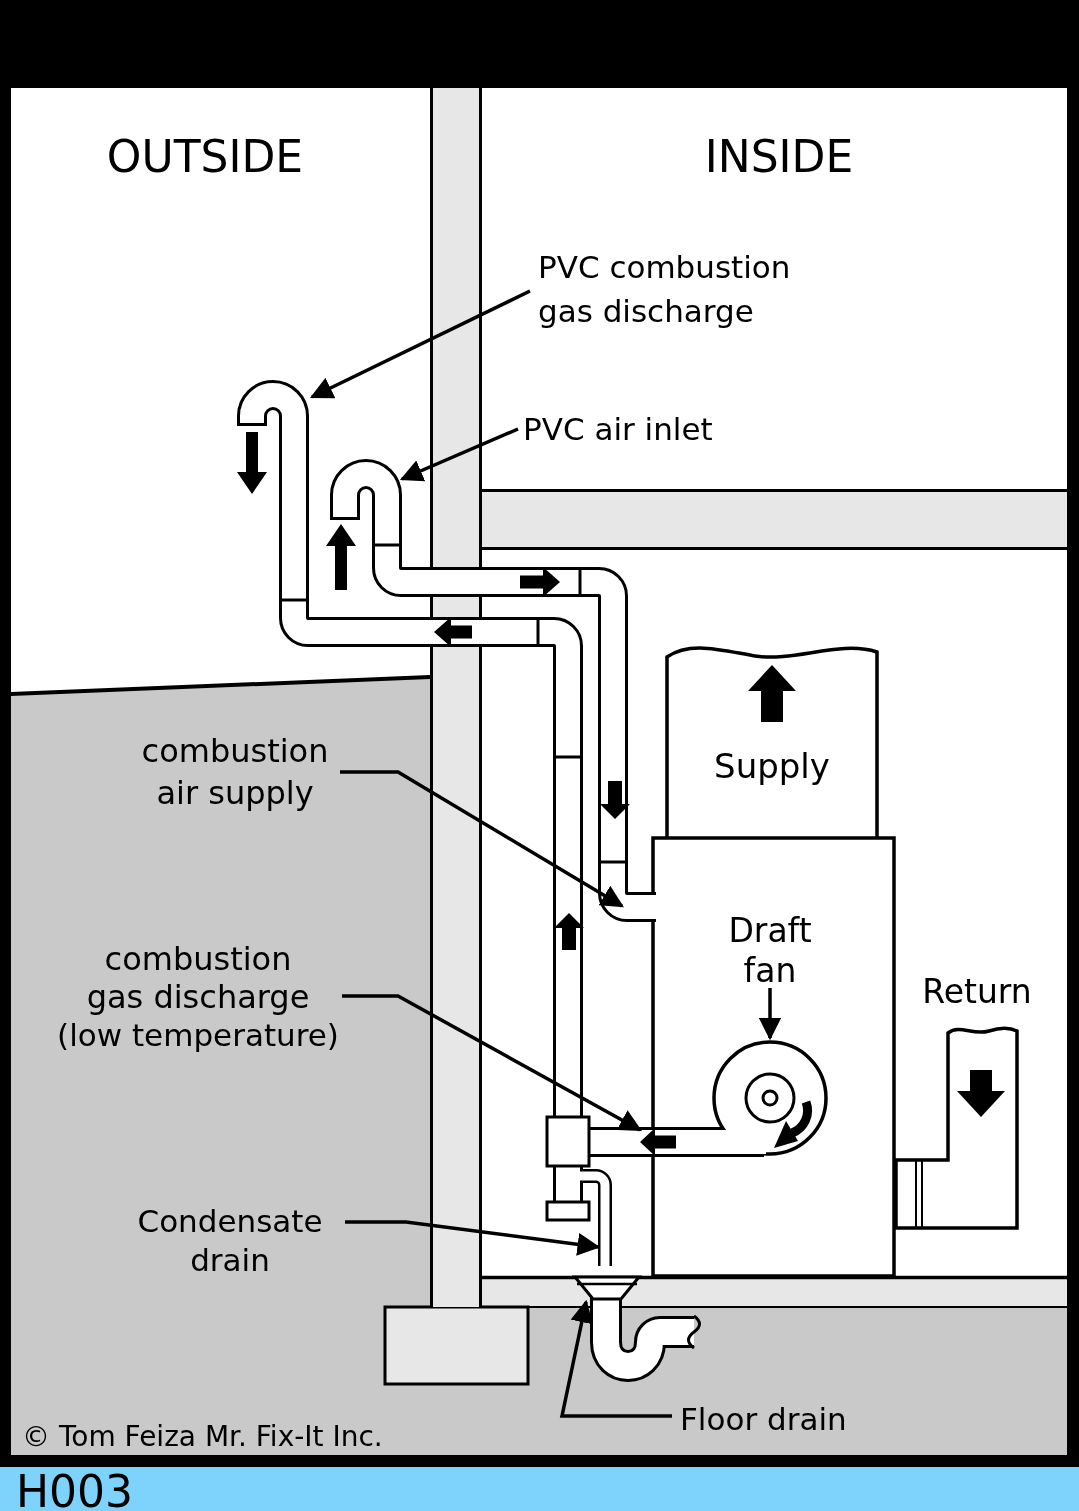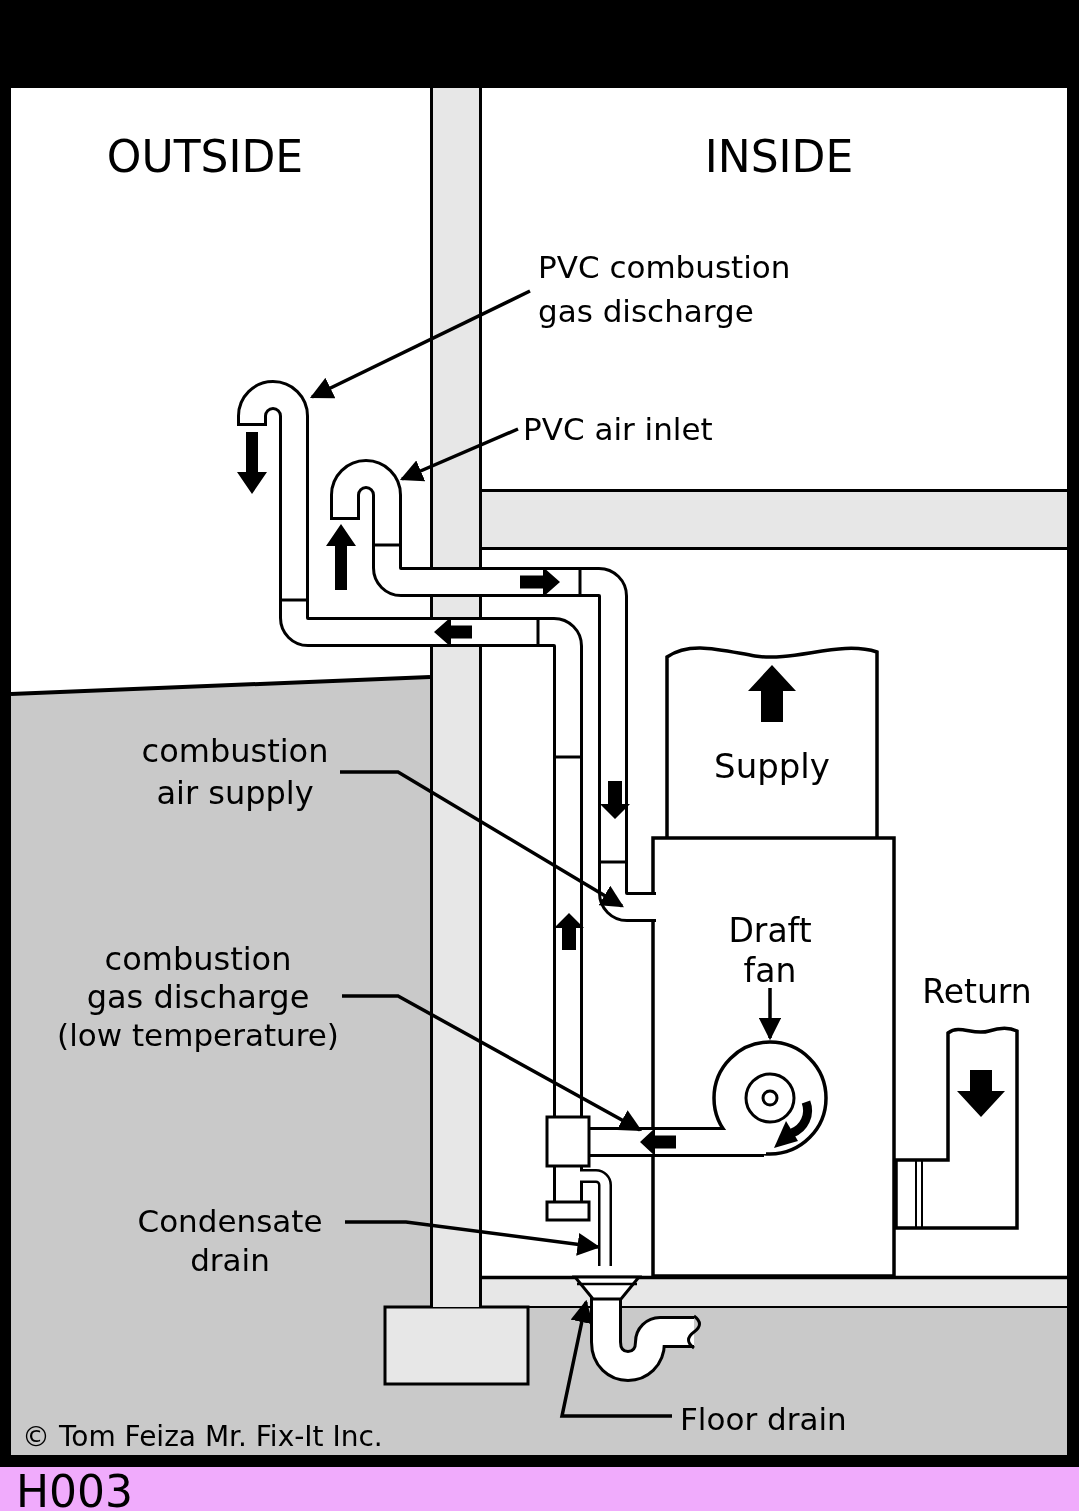--- a/index.html
+++ b/index.html
@@ -1,16 +1,16 @@
 <!DOCTYPE html>
 <html><head>
 <meta charset="utf-8">
 <style>
   html,body{margin:0;padding:0;background:#ffffff;}
-  .stage{position:relative;width:1079px;height:1511px;background:#f0abfc;overflow:hidden;}
+  .stage{position:relative;width:1079px;height:1511px;background:#7dd3fc;overflow:hidden;}
   svg{display:block;}
   text{font-family:"DejaVu Sans", sans-serif;fill:#000;}
   .hand{font-family:"DejaVu Sans", sans-serif;}
   .title-text{font-family:"Liberation Sans", sans-serif;font-weight:bold;}
 </style>
 </head>
 <body>
 
 <div class="stage">
 <svg width="1079" height="1511" viewBox="0 0 1079 1511">

